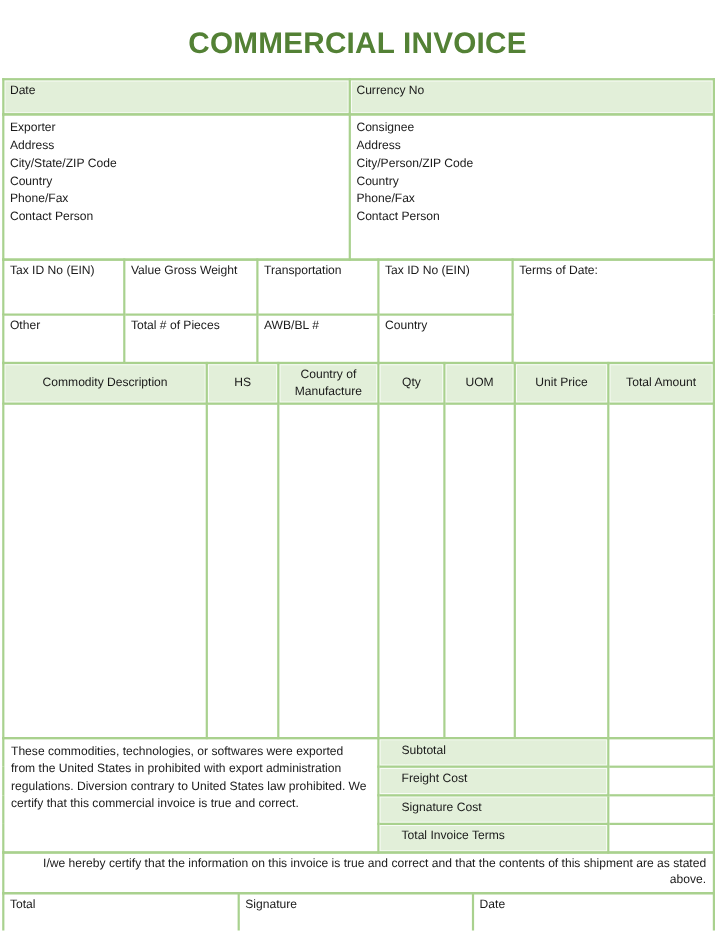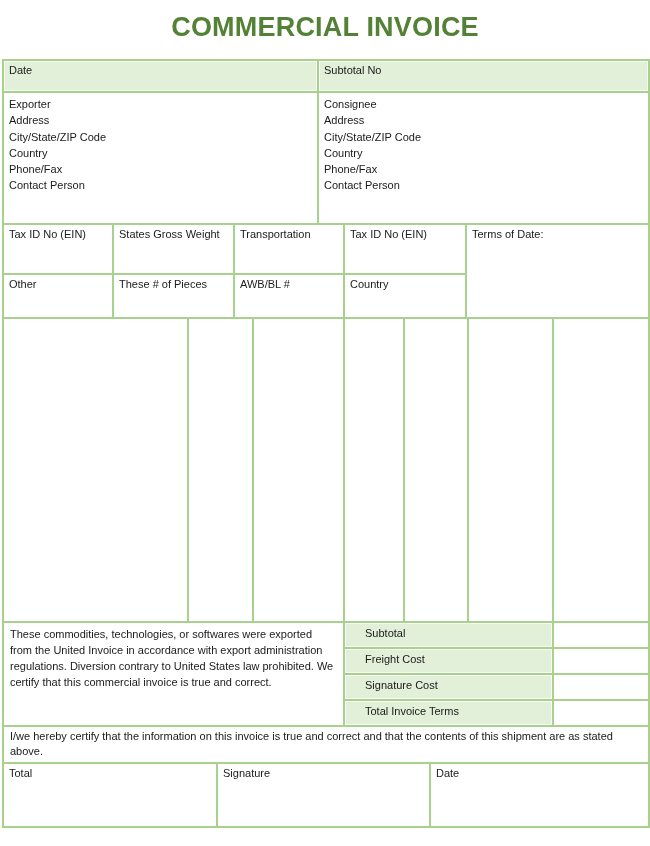--- a/index.html
+++ b/index.html
@@ -9,21 +9,21 @@
     --text:#1A1A1A;
   }
   html,body{margin:0;padding:0;background:#fff;}
   body{
     width:650px;height:846px;
     font-family:"Liberation Sans","DejaVu Sans",sans-serif;
     color:var(--text);
     -webkit-font-smoothing:antialiased;
   }
   .page-title{
-    margin:12px 0 16px 0;
+    margin:24px 0 16px 0;
     text-align:center;
     font-size:27px;
     font-weight:700;
     color:var(--title);
     letter-spacing:.2px;
   }
   .sheet{margin:0 2px;width:646px;}
   table{
     border-collapse:collapse;
     table-layout:fixed;
@@ -43,42 +43,42 @@
     box-shadow:inset 0 0 0 1px rgba(255,255,255,.75);
   }
   .lines{white-space:pre-line;line-height:1.48;}
   .commodity-head td{
     text-align:center;
     vertical-align:middle;
     padding:2px 3px;
     line-height:1.3;
   }
   .cert-text{line-height:1.45;padding:4px 6px;}
-  .stmt{line-height:1.4;padding:2px 6px;}
+  .stmt{line-height:1.4;padding:2px 6px;text-align:right;}
   .tlabel{padding-top:4px;padding-left:20px;}
 </style>
 </head>
 <body>
 
 <h1 class="page-title">COMMERCIAL INVOICE</h1>
 
 <div class="sheet">
 
   <table>
     <colgroup>
         <col style="width:315px">
         <col style="width:331px">
       </colgroup>
     <tbody>
         <tr>
       <td class="shade" style="height:24px">
         <span>Date</span>
       </td>
       <td class="shade">
-        <span>Subtotal No</span>
+        <span>Currency No</span>
       </td>
     </tr>
   </tbody>
     </table>
 
   <table>
     <colgroup>
         <col style="width:315px">
         <col style="width:331px">
       </colgroup>
@@ -88,21 +88,21 @@
         <div class="lines">Exporter
 Address
 City/State/ZIP Code
 Country
 Phone/Fax
 Contact Person</div>
       </td>
       <td>
         <div class="lines">Consignee
 Address
-City/State/ZIP Code
+City/Person/ZIP Code
 Country
 Phone/Fax
 Contact Person</div>
       </td>
     </tr>
   </tbody>
     </table>
 
   <table>
     <colgroup>
@@ -111,38 +111,38 @@
         <col style="width:110px">
       <col style="width:122px">
         <col style="width:183px">
     </colgroup>
     <tbody>
         <tr>
       <td style="height:42px">
         <span>Tax ID No (EIN)</span>
       </td>
       <td>
-        <span>States Gross Weight</span>
+        <span>Value Gross Weight</span>
       </td>
       <td>
         <span>Transportation</span>
       </td>
       <td>
         <span>Tax ID No (EIN)</span>
       </td>
       <td rowspan="2">
         <span>Terms of Date:</span>
       </td>
     </tr>
     <tr>
       <td style="height:36px">
         <span>Other</span>
       </td>
       <td>
-        <span>These # of Pieces</span>
+        <span>Total # of Pieces</span>
       </td>
       <td>
         <span>AWB/BL #</span>
       </td>
       <td>
         <span>Country</span>
       </td>
     </tr>
   </tbody>
     </table>
@@ -151,41 +151,50 @@
     <colgroup>
       <col style="width:185px">
         <col style="width:65px">
         <col style="width:91px">
       <col style="width:60px">
         <col style="width:64px">
         <col style="width:85px">
         <col style="width:96px">
     </colgroup>
     <tbody>
+        <tr class="commodity-head">
+      <td class="shade" style="height:31px">Commodity Description</td>
+      <td class="shade">HS</td>
+      <td class="shade">Country of Manufacture</td>
+      <td class="shade">Qty</td>
+      <td class="shade">UOM</td>
+      <td class="shade">Unit Price</td>
+      <td class="shade">Total Amount</td>
+    </tr>
     <tr>
       <td style="height:296px"></td>
       <td></td>
       <td></td>
       <td></td>
       <td></td>
       <td></td>
       <td></td>
     </tr>
   </tbody>
     </table>
 
   <table>
     <colgroup>
         <col style="width:341px">
         <col style="width:209px">
         <col style="width:96px">
       </colgroup>
     <tbody>
         <tr>
-      <td rowspan="4" class="cert-text">These commodities, technologies, or softwares were exported from the United Invoice in accordance with export administration regulations. Diversion contrary to United States law prohibited. We certify that this commercial invoice is true and correct.</td>
+      <td rowspan="4" class="cert-text">These commodities, technologies, or softwares were exported from the United States in prohibited with export administration regulations. Diversion contrary to United States law prohibited. We certify that this commercial invoice is true and correct.</td>
       <td class="shade tlabel" style="height:17px">Subtotal</td>
       <td></td>
     </tr>
     <tr>
       <td class="shade tlabel" style="height:17px">Freight Cost</td>
       <td></td>
     </tr>
     <tr>
       <td class="shade tlabel" style="height:17px">Signature Cost</td>
       <td></td>

